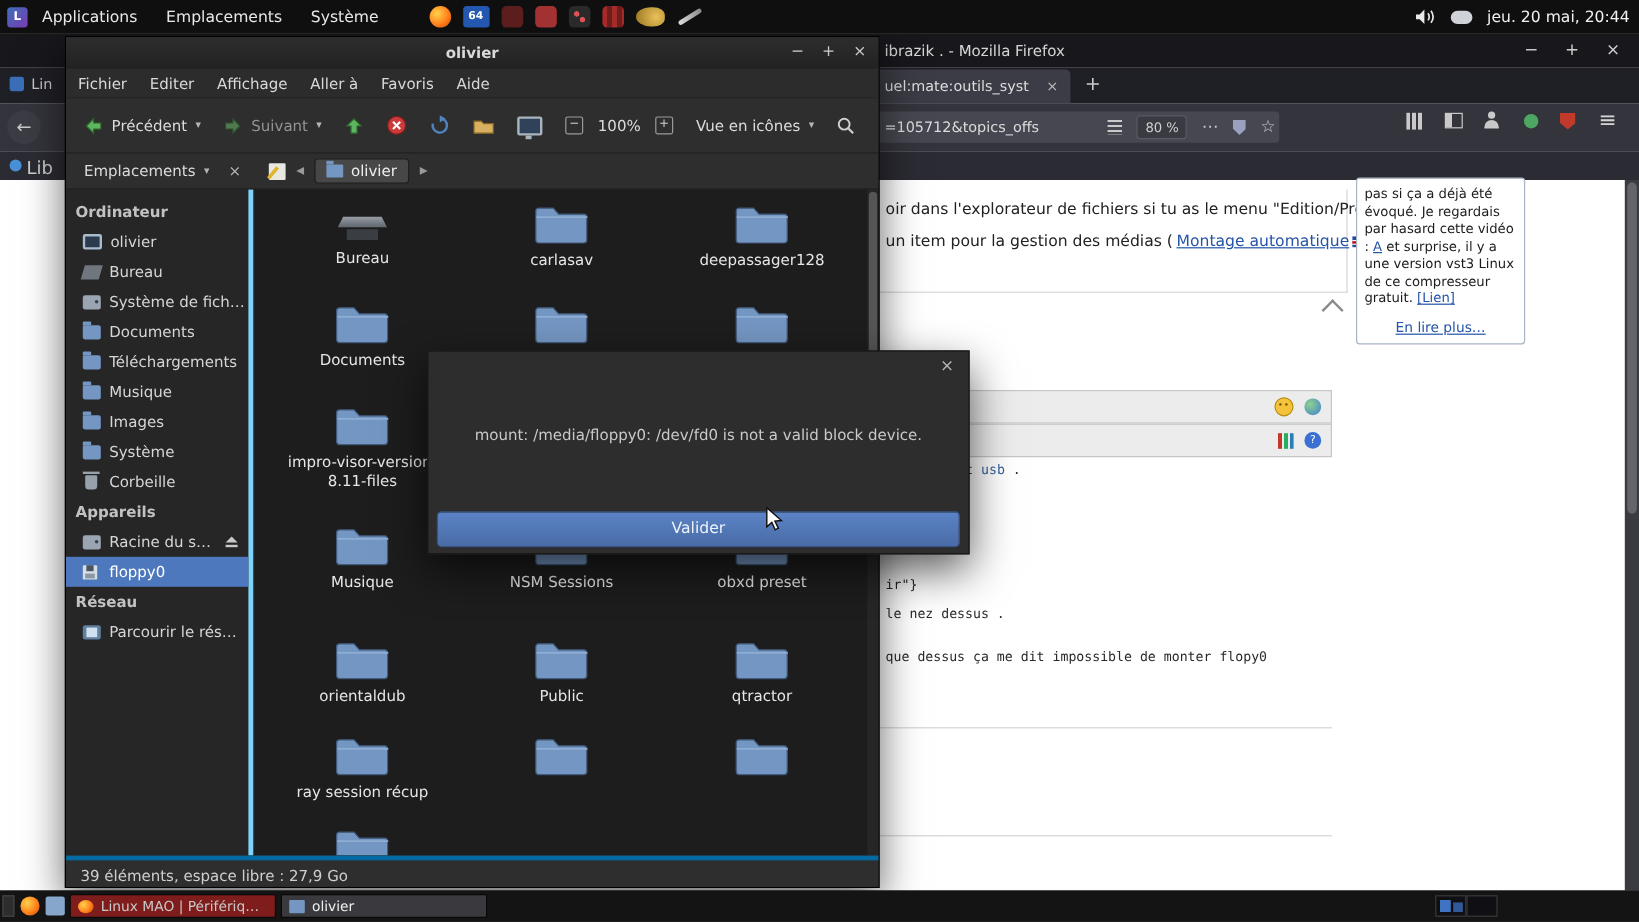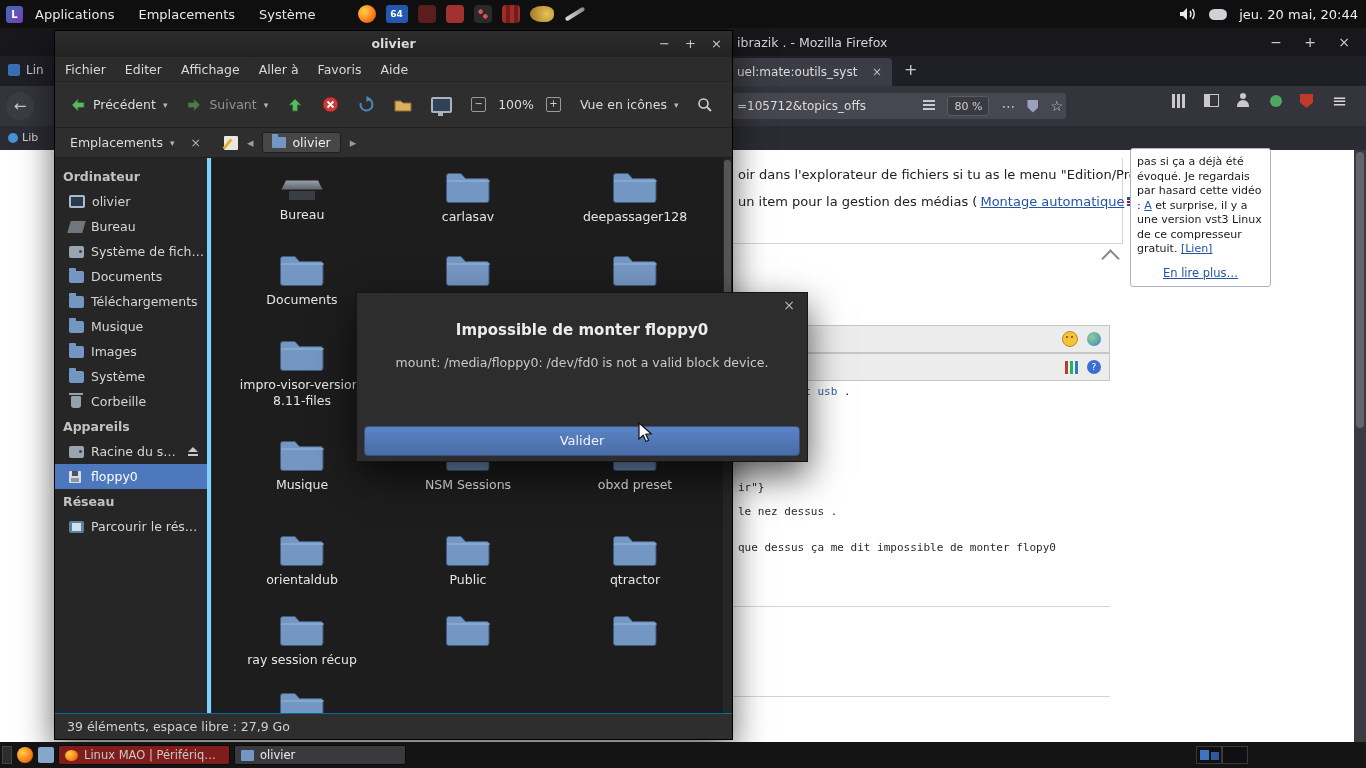--- a/index.html
+++ b/index.html
@@ -48,21 +48,21 @@
   .sb-ic{left:1204px;top:8px;width:15px;height:13px;border:1px solid #c9c9c9;box-sizing:border-box}
   .sb-ic::before{content:"";position:absolute;left:0;top:0;bottom:0;width:5px;background:#c9c9c9}
   .person-ic{left:1236px;top:7px;width:14px;height:14px}
   .person-ic::before{content:"";position:absolute;left:4px;top:0;width:6px;height:6px;border-radius:50%;background:#c9c9c9}
   .person-ic::after{content:"";position:absolute;left:1px;top:7px;width:12px;height:7px;border-radius:6px 6px 0 0;background:#c9c9c9}
   .ext-green{left:1270px;top:9px;width:12px;height:12px;border-radius:50%;background:#4da662}
   .ublock-ic{left:1300px;top:8px;width:13px;height:14px;background:#c0392b;clip-path:polygon(0 0,100% 0,100% 60%,50% 100%,0 60%)}
   .burger{left:1332px;top:4px;font-size:18px;color:#d5d5d5}
   .ff-bmbar{left:0;top:98px;width:1366px;height:24px;background:#2b2b33}
   .bm-fav{left:8px;top:7px;width:10px;height:10px;border-radius:50%;background:#4a90d9}
-  .bm-label{left:22px;top:5px;font-size:11px;color:#cfcfcf}
+  .bm-label{left:22px;top:5px;font-size:15px;color:#cfcfcf}
   .ff-back{left:6px;top:64px;width:28px;height:28px;border-radius:50%;background:#3c3c45;color:#c9c9c9;font-size:15px;display:flex;align-items:center;justify-content:center}
 
   .ff-page{left:0;top:122px;width:1354px;height:592px;background:#ffffff}
   .ff-scroll{left:1354px;top:122px;width:12px;height:592px;background:#3a3a41}
   .ff-thumb{left:1356px;top:124px;width:8px;height:276px;background:#64646c;border-radius:4px}
 
   .post-box{left:640px;top:130px;width:482px;height:85px;border-bottom:1px solid #d6d6d6;border-right:1px solid #d6d6d6}
   .p-line{font-size:13px;color:#222}
   .p-link{color:#2453a8;text-decoration:underline}
   .flag{width:13px;height:9px;display:inline-block;background:
@@ -150,21 +150,21 @@
   .file-item:nth-of-type(14){left:15px;top:455px}
   .file-item:nth-of-type(15){left:181px;top:455px}
   .file-item:nth-of-type(16){left:348px;top:455px}
   .file-item:nth-of-type(17){left:15px;top:532px}
   .file-item:nth-of-type(18){left:181px;top:532px}
   .file-item:nth-of-type(19){left:348px;top:532px}
   .desk-shape{display:none;width:40px;height:30px;position:relative;margin-top:4px}
   .file-item.desk .desk-shape{display:block}
   .desk-shape::before{content:"";position:absolute;left:2px;top:4px;width:36px;height:13px;background:linear-gradient(#9aa0a7,#62686f);transform:perspective(40px) rotateX(48deg)}
   .desk-shape::after{content:"";position:absolute;left:7px;top:17px;width:26px;height:9px;background:#3a3e43}
-  .cj-status{left:0;top:682px;width:677px;height:26px;background:#2e2e2e;border-top:1px solid #0369a1;box-sizing:border-box;line-height:25px;padding-left:12px;font-size:12.5px;color:#cfcfcf}
+  .cj-status{left:0;top:682px;width:677px;height:26px;background:#2e2e2e;border-top:4px solid #0369a1;box-sizing:border-box;line-height:25px;padding-left:12px;font-size:12.5px;color:#cfcfcf}
 
   
   .dlg{left:356px;top:292px;width:452px;height:170px;background:#2d2d2d;border:1px solid #151515;box-sizing:border-box;
        box-shadow:0 14px 34px rgba(0,0,0,.65);z-index:30}
   .dlg-close{right:12px;top:4px;position:absolute;color:#b5b5b5;font-size:14px}
   .dlg-title{left:0;top:28px;width:450px;text-align:center;font-size:15px;font-weight:bold;color:#ececec}
   .dlg-msg{left:0;top:62px;width:450px;text-align:center;font-size:12.5px;color:#c9c9c9}
   .dlg-btn{left:7px;top:133px;width:436px;height:30px;border-radius:4px;border:1px solid #36527f;box-sizing:border-box;
            background:linear-gradient(#5a83c6,#4a6ca6);color:#eef2fb;font-size:13px;text-align:center;line-height:28px}
 
@@ -610,21 +610,20 @@
         </div>
       </div>
     <div class="abs cj-scroll"></div>
     <div class="abs cj-thumb"></div>
 
     <div class="abs cj-status">39 éléments, espace libre : 27,9 Go</div>
   </div>
 
   <div class="abs dlg">
     <span class="dlg-close">×</span>
-    <div class="abs dlg-title">Impossible de monter floppy0</div>
     <div class="abs dlg-msg">mount: /media/floppy0: /dev/fd0 is not a valid block device.</div>
     <div class="abs dlg-btn">Valider</div>
   </div>
 
   <div class="abs top-panel">
     <div class="tp-logo">L</div>
     <div class="tp-menus">
 
     <div>Applications</div>
         <div>Emplacements</div>

